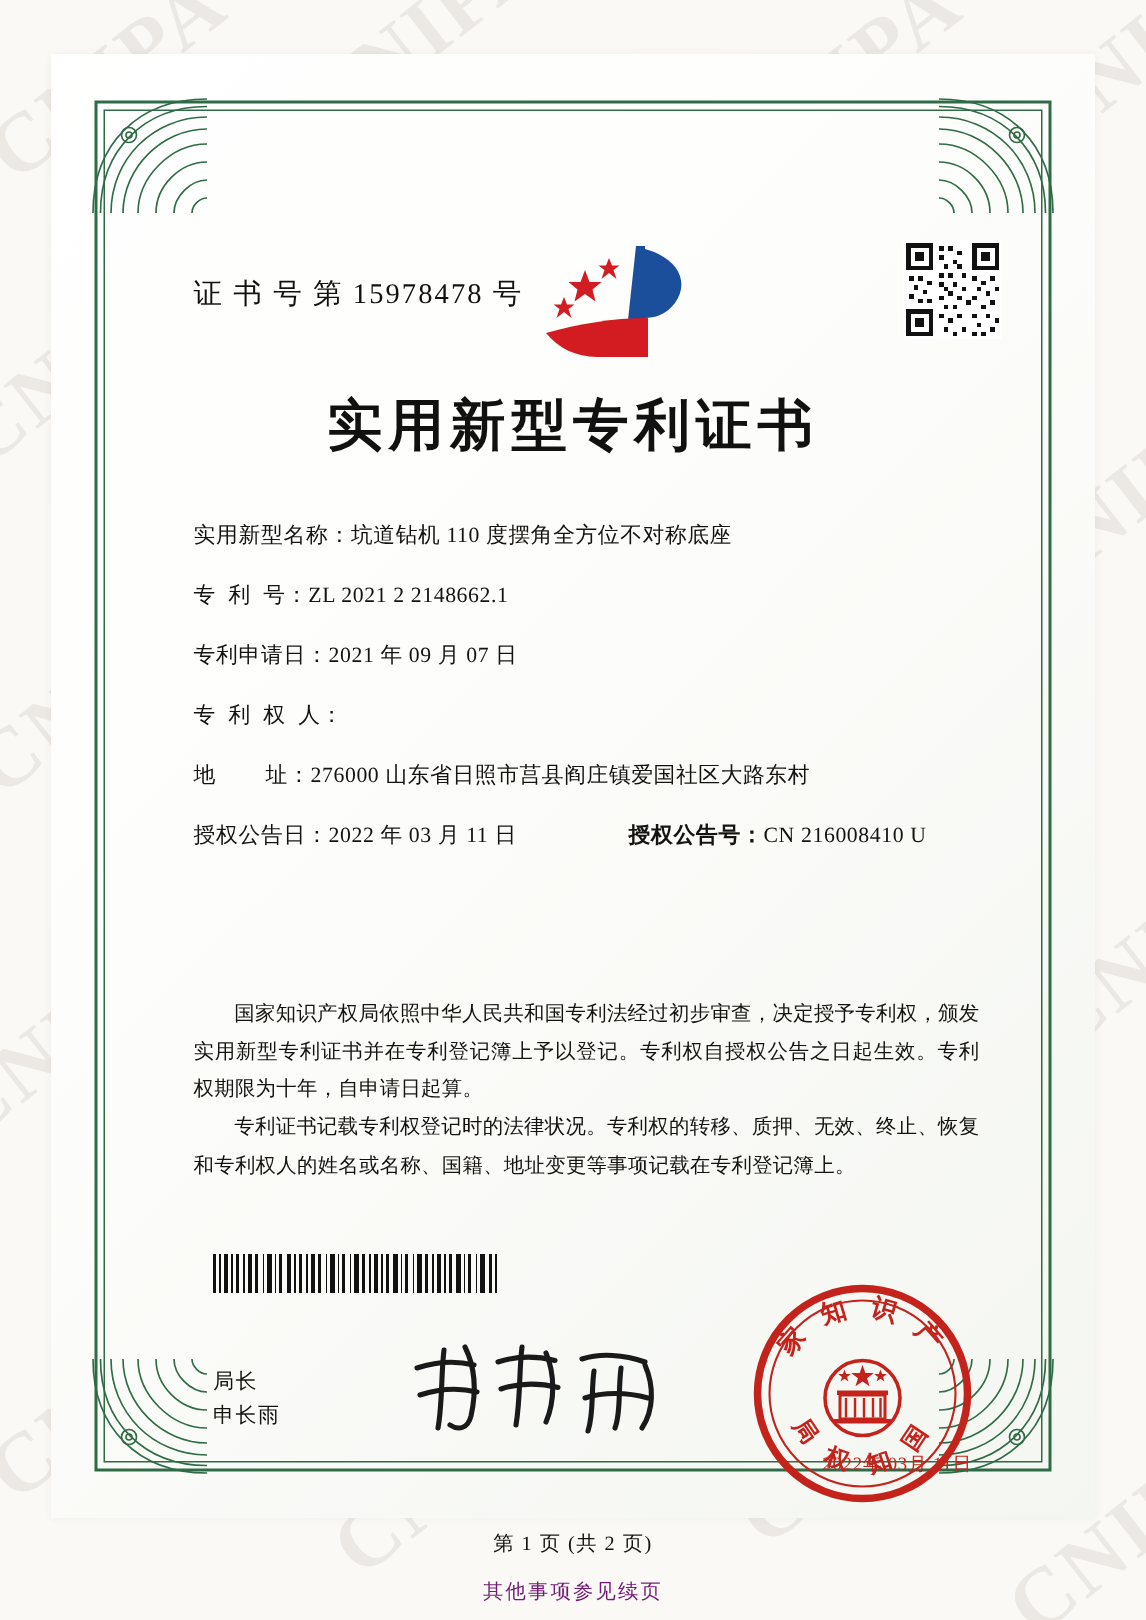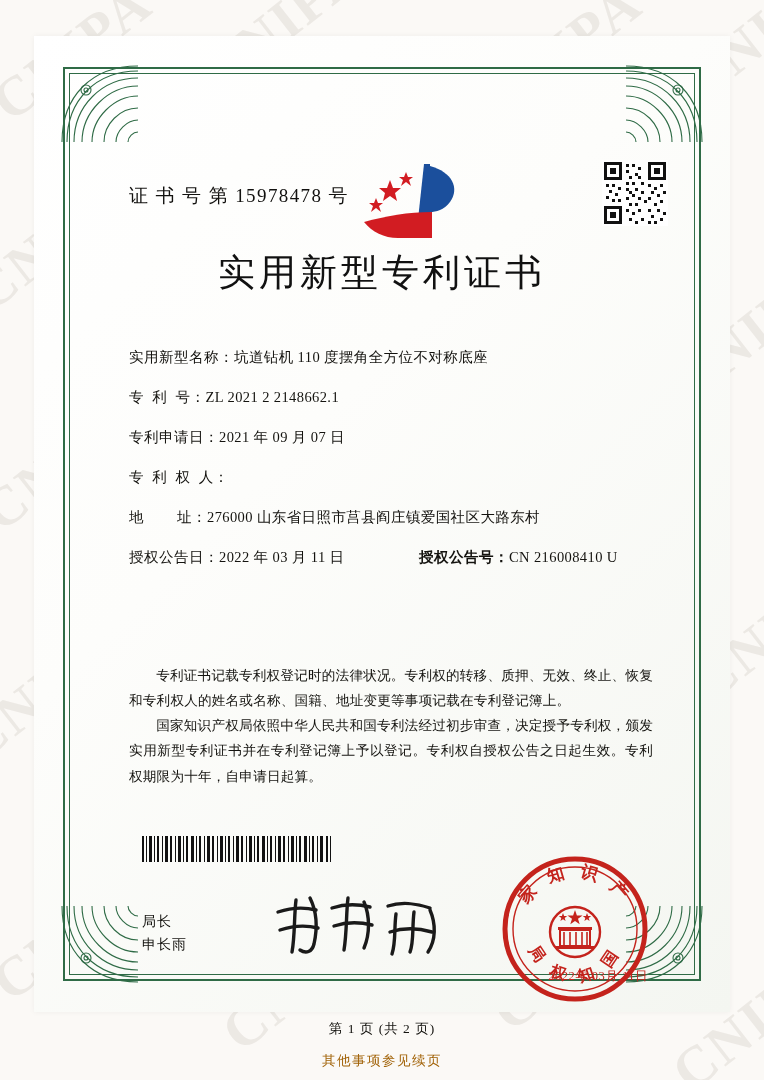--- a/index.html
+++ b/index.html
@@ -101,24 +101,24 @@
     right: 62px;
     top: 124px;
     width: 66px;
     height: 66px;
   }
   .qr svg { display:block; }
 
   .title {
     position: absolute;
     left: 0; right: 0;
-    top: 212px;
+    top: 223px;
     text-align: center;
     font-size: 37px;
-    font-weight: normal;
+    font-weight: bold;
     letter-spacing: 4px;
     color: #111;
     font-family: "Liberation Serif", "DejaVu Serif", serif;
   }
 
   
   .fields {
     position: absolute;
     left: 95px;
     top: 312px;
@@ -214,21 +214,21 @@
     font-size: 13.5px;
     color: #14130f;
     letter-spacing: 1px;
   }
   .footer-note {
     position: absolute;
     left: 0; right: 0;
     top: 1052px;
     text-align: center;
     font-size: 13.5px;
-    color: #a16207;
+    color: #701a75;
     letter-spacing: 1.5px;
   }
 </style>
 </head>
 <body>
 
 <div id="watermarks">
     <div class="wm" style="left: -20px; top: 20px; font-size: 56px;">CNIPA</div>
     <div class="wm" style="left: 190px; top: -10px; font-size: 56px;">CNIPA</div>
     <div class="wm" style="left: 470px; top: 20px; font-size: 56px;">CNIPA</div>
@@ -431,22 +431,22 @@
       </div>
       <div class="row split">
         <span class="lbl">授权公告日：</span>
         <span class="val">2022 年 03 月 11 日</span>
         <span class="lbl2">授权公告号：</span>
         <span class="val2">CN 216008410 U</span>
       </div>
     </div>
 
     <div class="body-text">
+      <p>国家知识产权局依照中华人民共和国专利法经过初步审查，决定授予专利权，颁发实用新型专利证书并在专利登记簿上予以登记。专利权自授权公告之日起生效。专利权期限为十年，自申请日起算。</p>
       <p>专利证书记载专利权登记时的法律状况。专利权的转移、质押、无效、终止、恢复和专利权人的姓名或名称、国籍、地址变更等事项记载在专利登记簿上。</p>
-      <p>国家知识产权局依照中华人民共和国专利法经过初步审查，决定授予专利权，颁发实用新型专利证书并在专利登记簿上予以登记。专利权自授权公告之日起生效。专利权期限为十年，自申请日起算。</p>
     </div>
 
     <div class="barcode">
       <svg viewBox="0 0 190 26" xmlns="http://www.w3.org/2000/svg" shape-rendering="crispEdges">
         <g fill="#111">
           <rect x="0" y="0" width="2" height="26"></rect>
             <rect x="4" y="0" width="1" height="26"></rect>
           <rect x="7" y="0" width="3" height="26"></rect>
             <rect x="12" y="0" width="1" height="26"></rect>
           <rect x="15" y="0" width="2" height="26"></rect>

